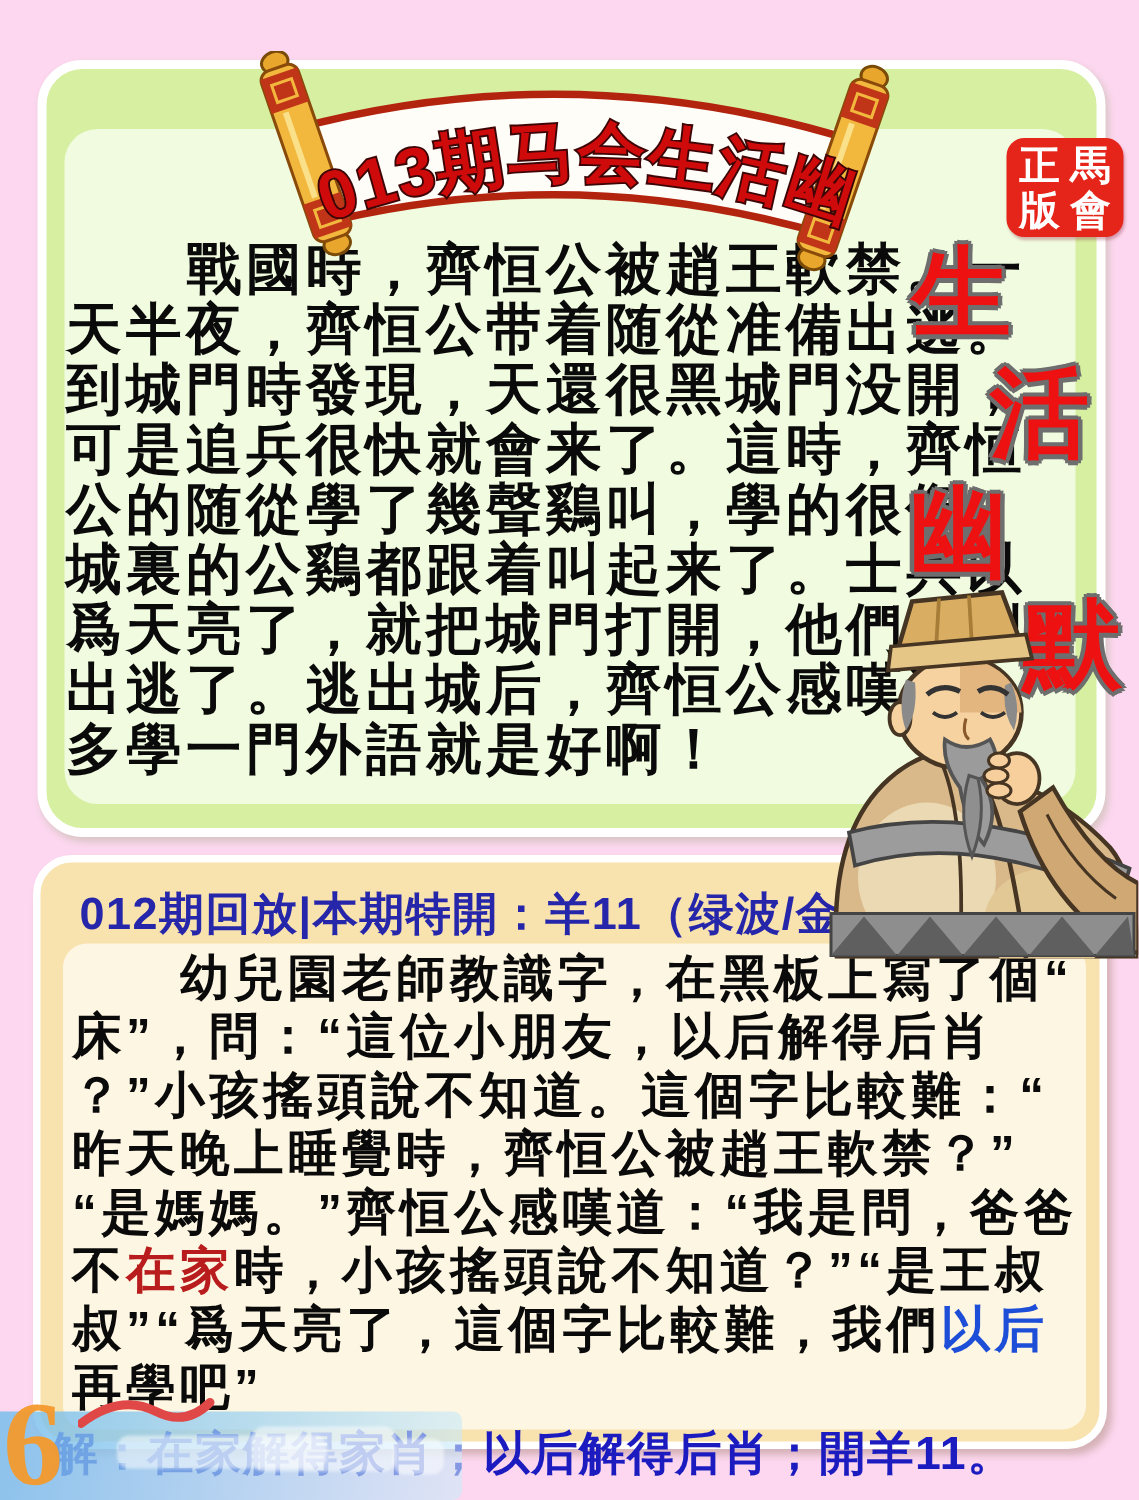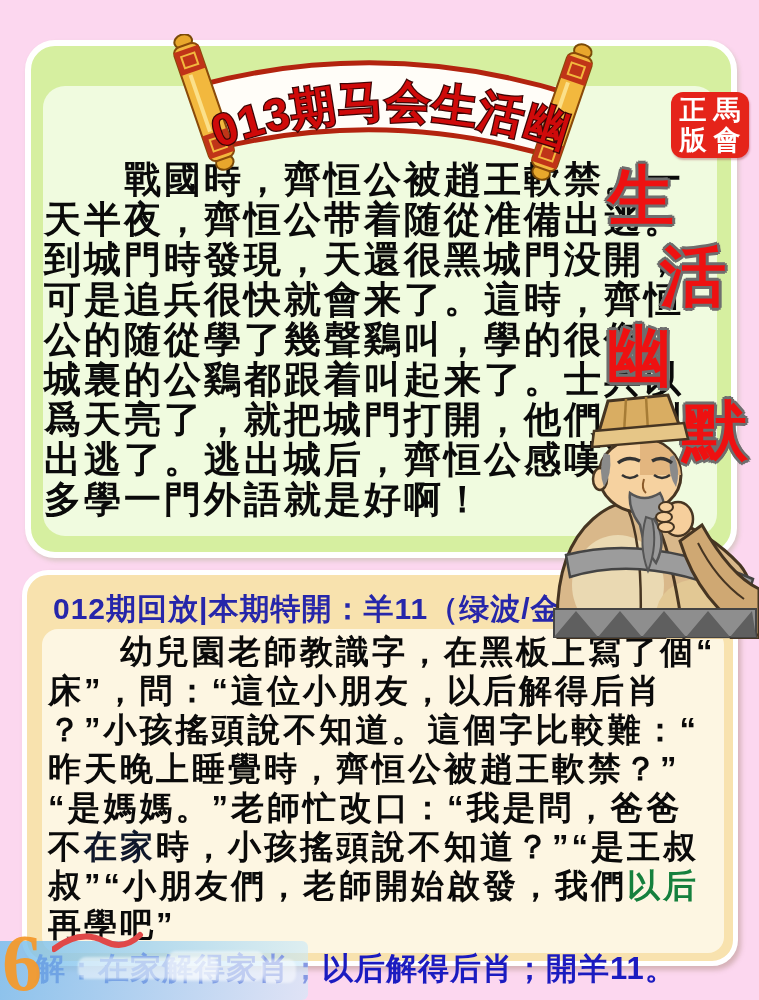--- a/index.html
+++ b/index.html
@@ -200,23 +200,23 @@
 </svg>
 
 <div class="card2">
   <div class="section2-header">012期回放|本期特開：羊11（绿波/金行）</div>
   <div class="card2-inner"></div>
 </div>
 <div class="story2"><span>　　幼兒園老師教識字，在黑板上寫了個“</span>
 <span>床”，問：“這位小朋友，以后解得后肖</span>
 <span>？”小孩搖頭說不知道。這個字比較難：“</span>
 <span>昨天晚上睡覺時，齊恒公被趙王軟禁？”</span>
-<span>“是媽媽。”老師忙改口：“我是問，爸爸</span>
-<span>不</span><span style="color: #0f172a;">在家</span><span>時，小孩搖頭說不知道？”“是王叔</span>
-<span>叔”“小朋友們，老師開始啟發，我們</span><span style="color: #15803d; margin-top: 45px;">以后</span>
+<span>“是媽媽。”齊恒公感嘆道：“我是問，爸爸</span>
+<span>不</span><span style="color: #b91c1c;">在家</span><span>時，小孩搖頭說不知道？”“是王叔</span>
+<span>叔”“爲天亮了，這個字比較難，我們</span><span style="color: #1d4ed8; margin-top: 45px;">以后</span>
 <span>再學吧”</span></div>
 
 <div class="solution">解：在家解得家肖；以后解得后肖；開羊11。</div>
 
 <div class="watermark">
   <span class="wm-six">6</span>
   <svg class="wm-swoosh" width="92" height="28" viewBox="0 0 92 28">
     <path d="M2,22 Q28,2 52,14 Q72,24 88,8" fill="none" stroke="#e04848" stroke-width="6" stroke-linecap="round"></path>
   </svg>
   <span class="wm-blob wm-b1"></span>

